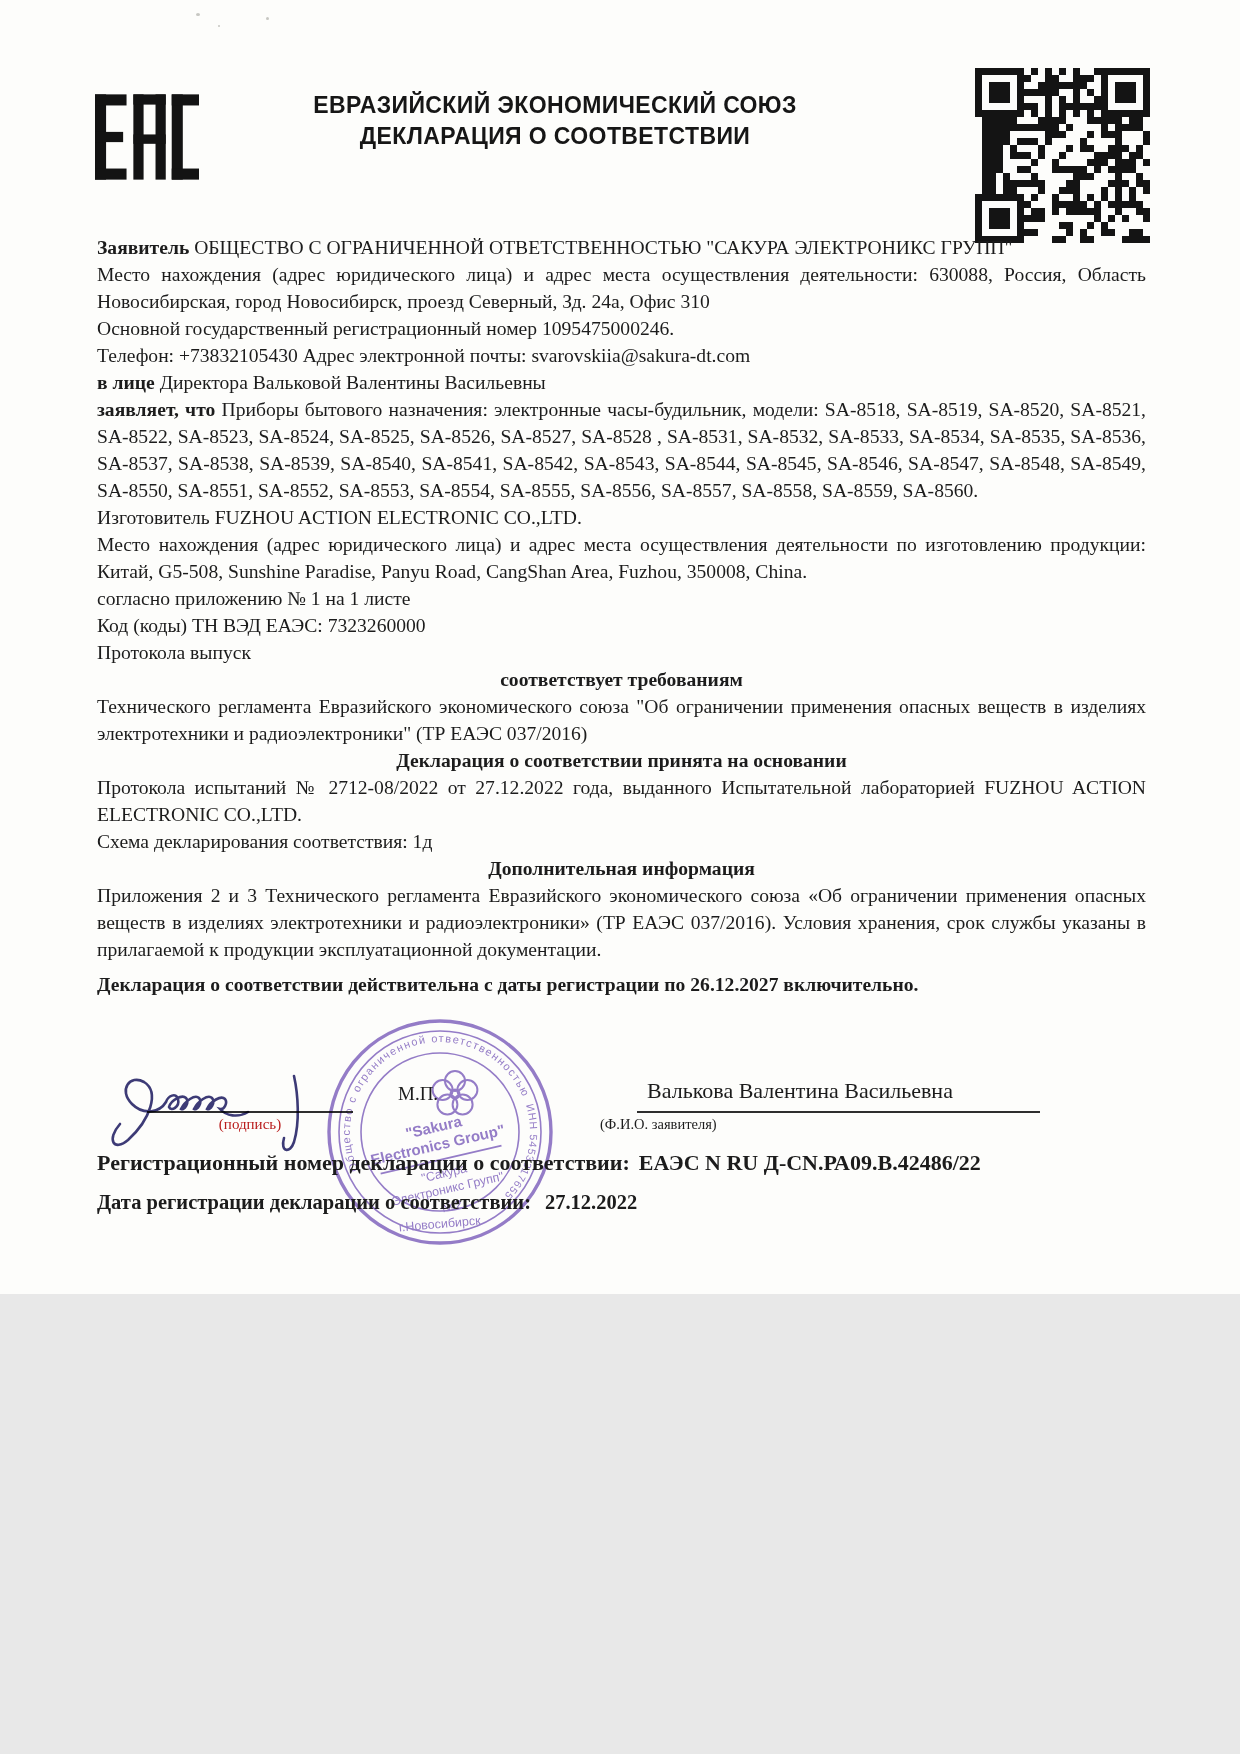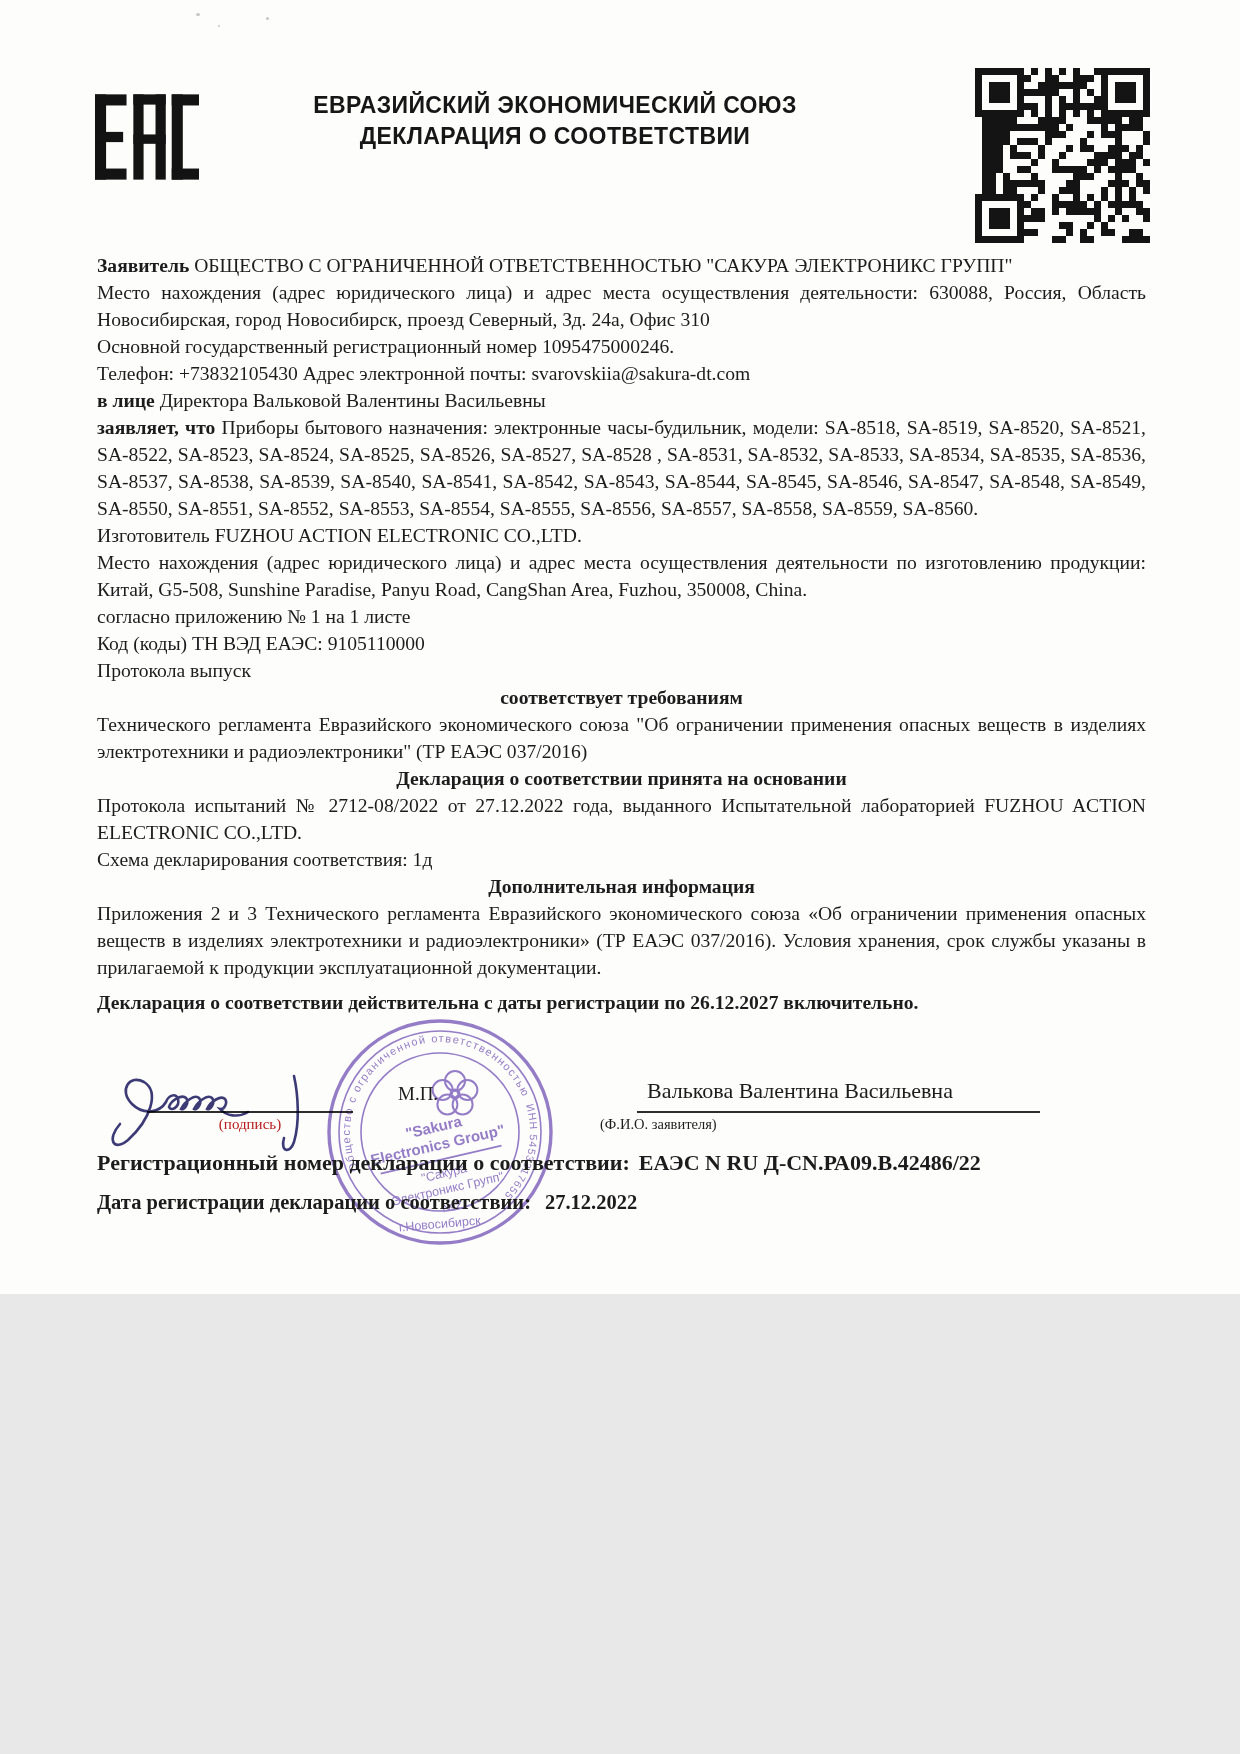--- a/index.html
+++ b/index.html
@@ -5,21 +5,21 @@
   html,body{margin:0;padding:0;background:#e8e8e8;}
   #page{position:relative;width:1240px;height:1294px;background:#fdfdfb;margin:0 auto;overflow:hidden;
         font-family:"Liberation Serif",serif;color:#1c1c1c;}
   
   #eac-logo{position:absolute;left:95px;top:86px;width:104px;height:102px;}
   #title-block{position:absolute;left:255px;top:90px;width:600px;text-align:center;
        font-family:"Liberation Sans",sans-serif;font-weight:bold;font-size:23px;line-height:31px;
        letter-spacing:.4px;color:#161616;}
   #qr{position:absolute;left:975px;top:68px;width:175px;height:175px;}
   
-  #body-col{position:absolute;left:97px;top:252px;width:1049px;font-size:19.6px;line-height:27px;
+  #body-col{position:absolute;left:97px;top:234px;width:1049px;font-size:19.6px;line-height:27px;
        text-align:justify;}
   #body-col p{margin:0;padding:0;}
   .lead{font-weight:bold;}
   .boldline{font-weight:bold;text-align:center;}
   #validity{margin-top:8px !important;font-weight:bold;}
   
   .sigline{position:absolute;border-bottom:2px solid #2e2e2e;height:0;}
   #sig-line-left{left:147px;top:1111px;width:206px;}
   #sig-line-right{left:637px;top:1111px;width:403px;}
   #sig-caption{position:absolute;left:140px;top:1116px;width:220px;text-align:center;font-size:15px;color:#b91c1c;}
@@ -413,21 +413,21 @@
   <div id="body-col">
     <p><span class="lead">Заявитель</span> <span>ОБЩЕСТВО С ОГРАНИЧЕННОЙ ОТВЕТСТВЕННОСТЬЮ "САКУРА ЭЛЕКТРОНИКС ГРУПП"</span></p>
     <p>Место нахождения (адрес юридического лица) и адрес места осуществления деятельности: 630088, Россия, Область Новосибирская, город Новосибирск, проезд Северный, Зд. 24а, Офис 310</p>
     <p>Основной государственный регистрационный номер 1095475000246.</p>
     <p>Телефон: +73832105430 Адрес электронной почты: svarovskiia@sakura-dt.com</p>
     <p><span class="lead">в лице</span> <span>Директора Вальковой Валентины Васильевны</span></p>
     <p><span class="lead">заявляет, что</span> <span>Приборы бытового назначения: электронные часы-будильник, модели: SA-8518, SA-8519, SA-8520, SA-8521, SA-8522, SA-8523, SA-8524, SA-8525, SA-8526, SA-8527, SA-8528 , SA-8531, SA-8532, SA-8533, SA-8534, SA-8535, SA-8536, SA-8537, SA-8538, SA-8539, SA-8540, SA-8541, SA-8542, SA-8543, SA-8544, SA-8545, SA-8546, SA-8547, SA-8548, SA-8549, SA-8550, SA-8551, SA-8552, SA-8553, SA-8554, SA-8555, SA-8556, SA-8557, SA-8558, SA-8559, SA-8560.</span></p>
     <p>Изготовитель FUZHOU ACTION ELECTRONIC CO.,LTD.</p>
     <p>Место нахождения (адрес юридического лица) и адрес места осуществления деятельности по изготовлению продукции: Китай, G5-508, Sunshine Paradise, Panyu Road, CangShan Area, Fuzhou, 350008, China.</p>
     <p>согласно приложению № 1 на 1 листе</p>
-    <p>Код (коды) ТН ВЭД ЕАЭС: 9105110000</p>
+    <p>Код (коды) ТН ВЭД ЕАЭС: 7323260000</p>
     <p>Протокола выпуск</p>
     <p class="boldline">соответствует требованиям</p>
     <p>Технического регламента Евразийского экономического союза "Об ограничении применения опасных веществ в изделиях электротехники  и радиоэлектроники" (ТР ЕАЭС 037/2016)</p>
     <p class="boldline">Декларация о соответствии принята на основании</p>
     <p>Протокола испытаний № 2712-08/2022 от 27.12.2022 года, выданного Испытательной лабораторией FUZHOU ACTION ELECTRONIC CO.,LTD.</p>
     <p>Схема декларирования соответствия: 1д</p>
     <p class="boldline">Дополнительная информация</p>
     <p>Приложения 2 и 3 Технического регламента Евразийского экономического союза «Об ограничении применения опасных веществ в изделиях электротехники  и радиоэлектроники» (ТР ЕАЭС 037/2016). Условия хранения, срок службы указаны в прилагаемой к продукции эксплуатационной документации.</p>
     <p id="validity">Декларация о соответствии действительна с даты регистрации по 26.12.2027 включительно.</p>
   </div>

